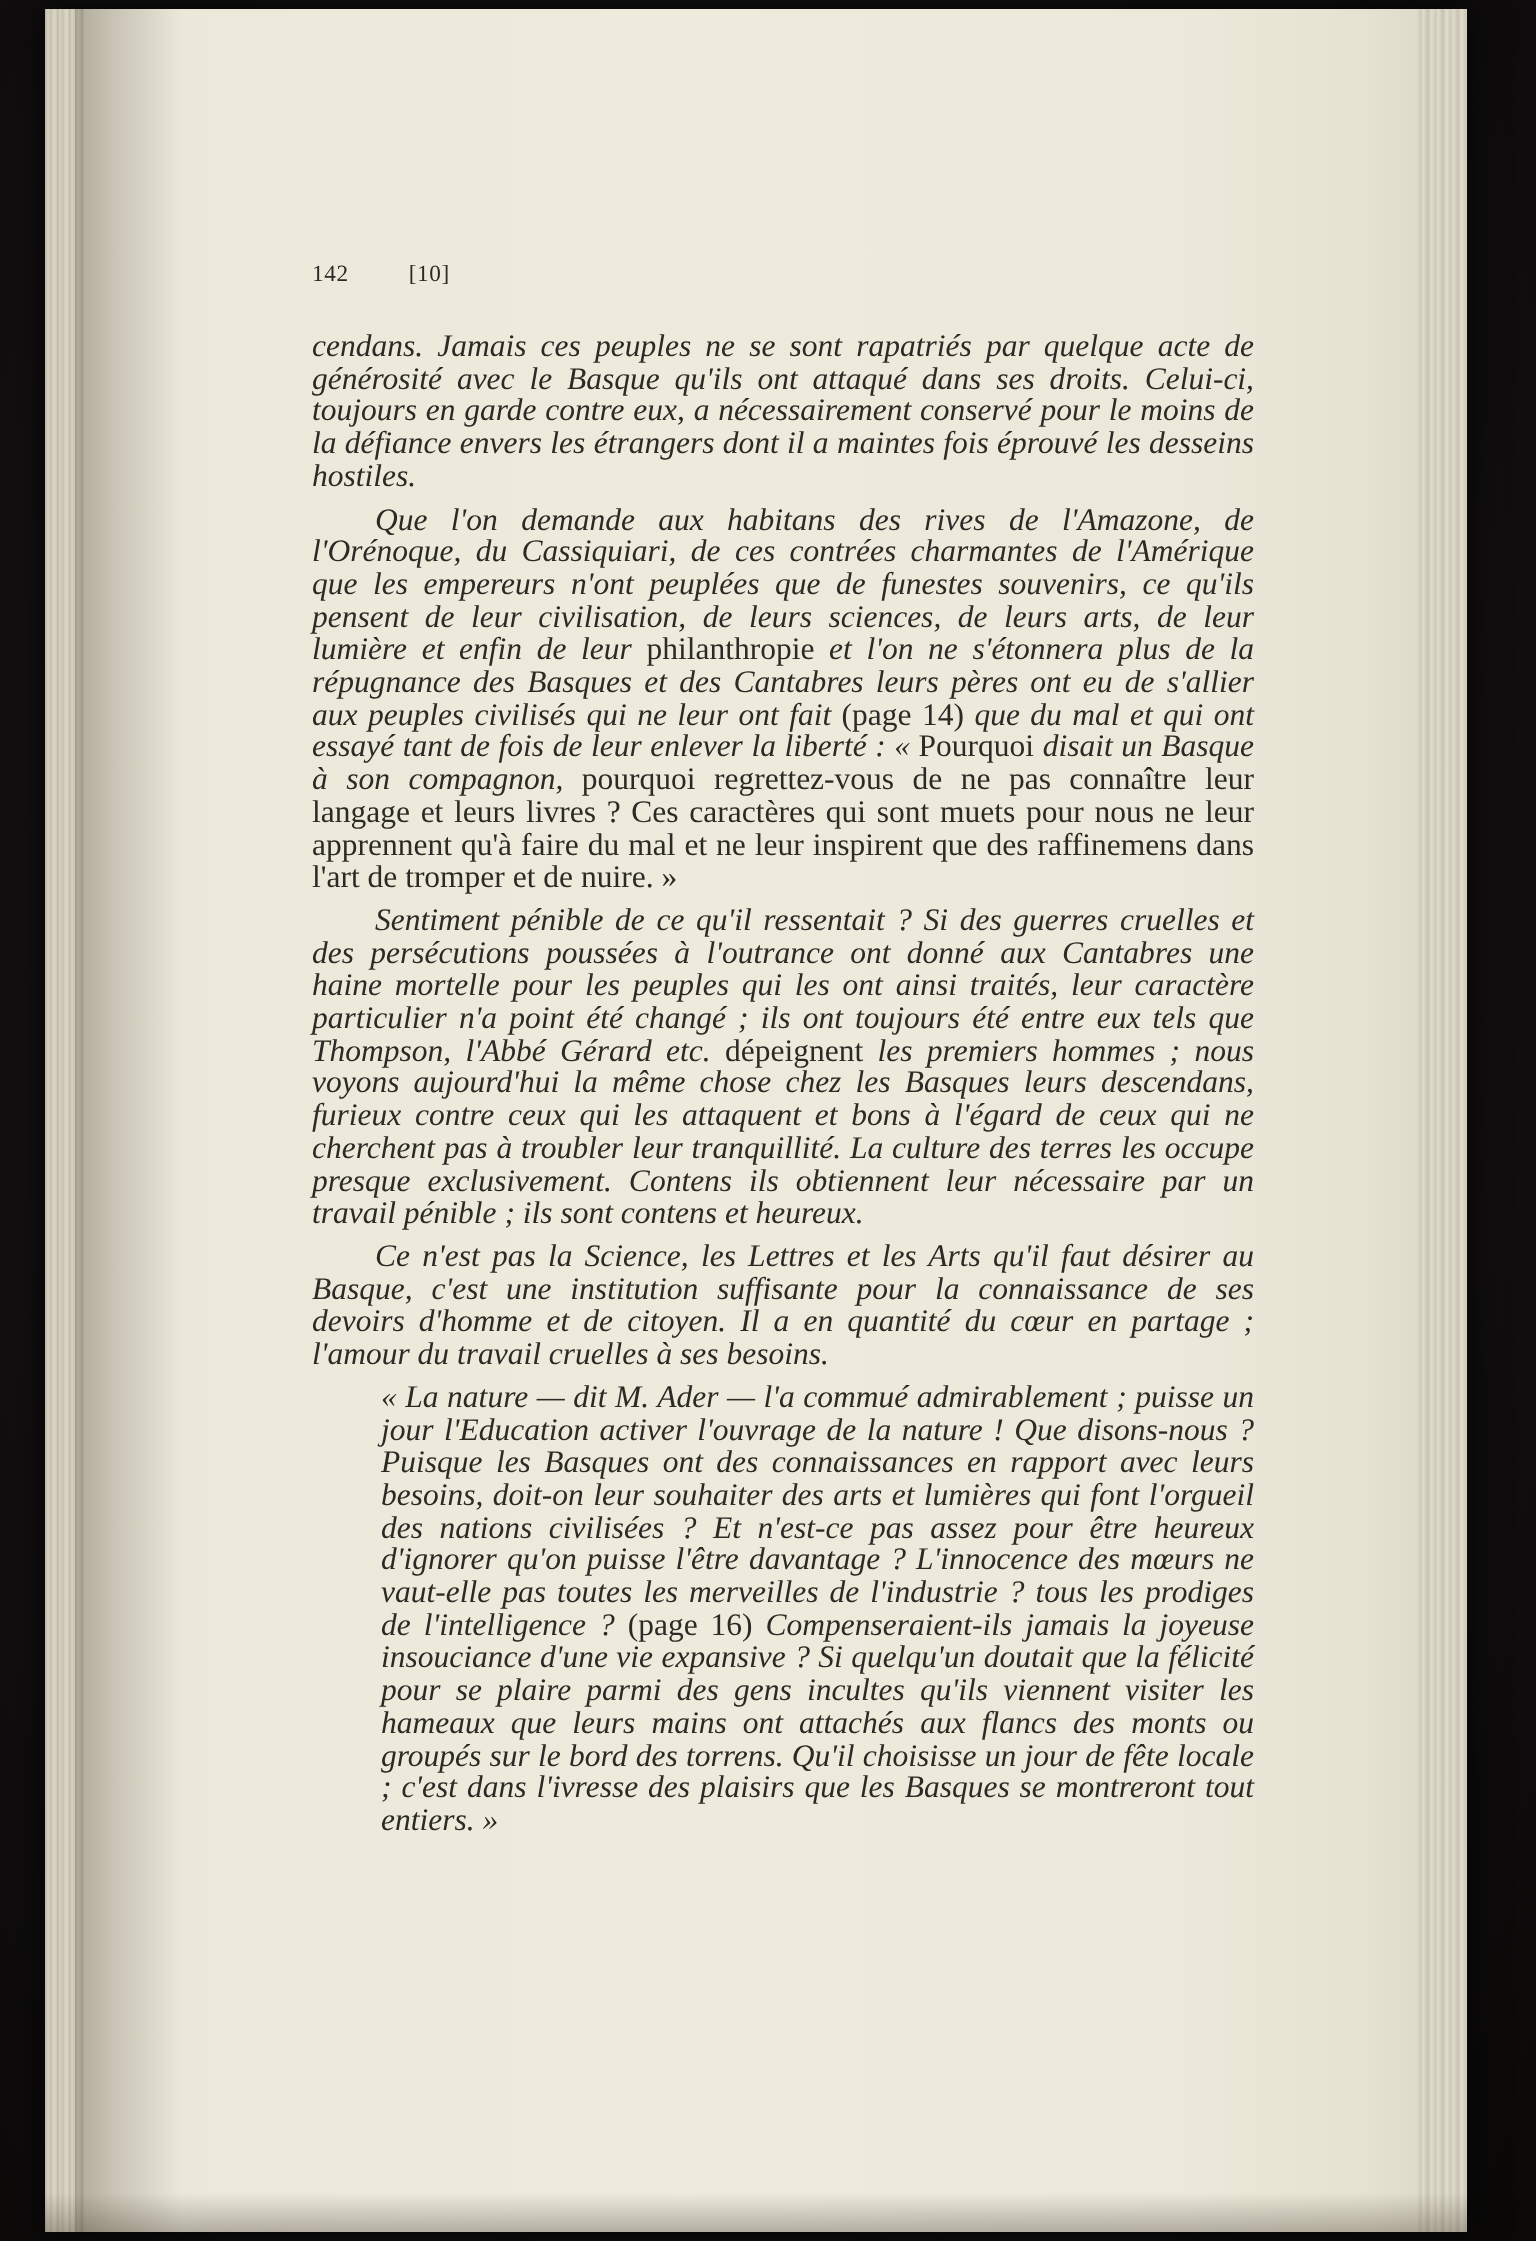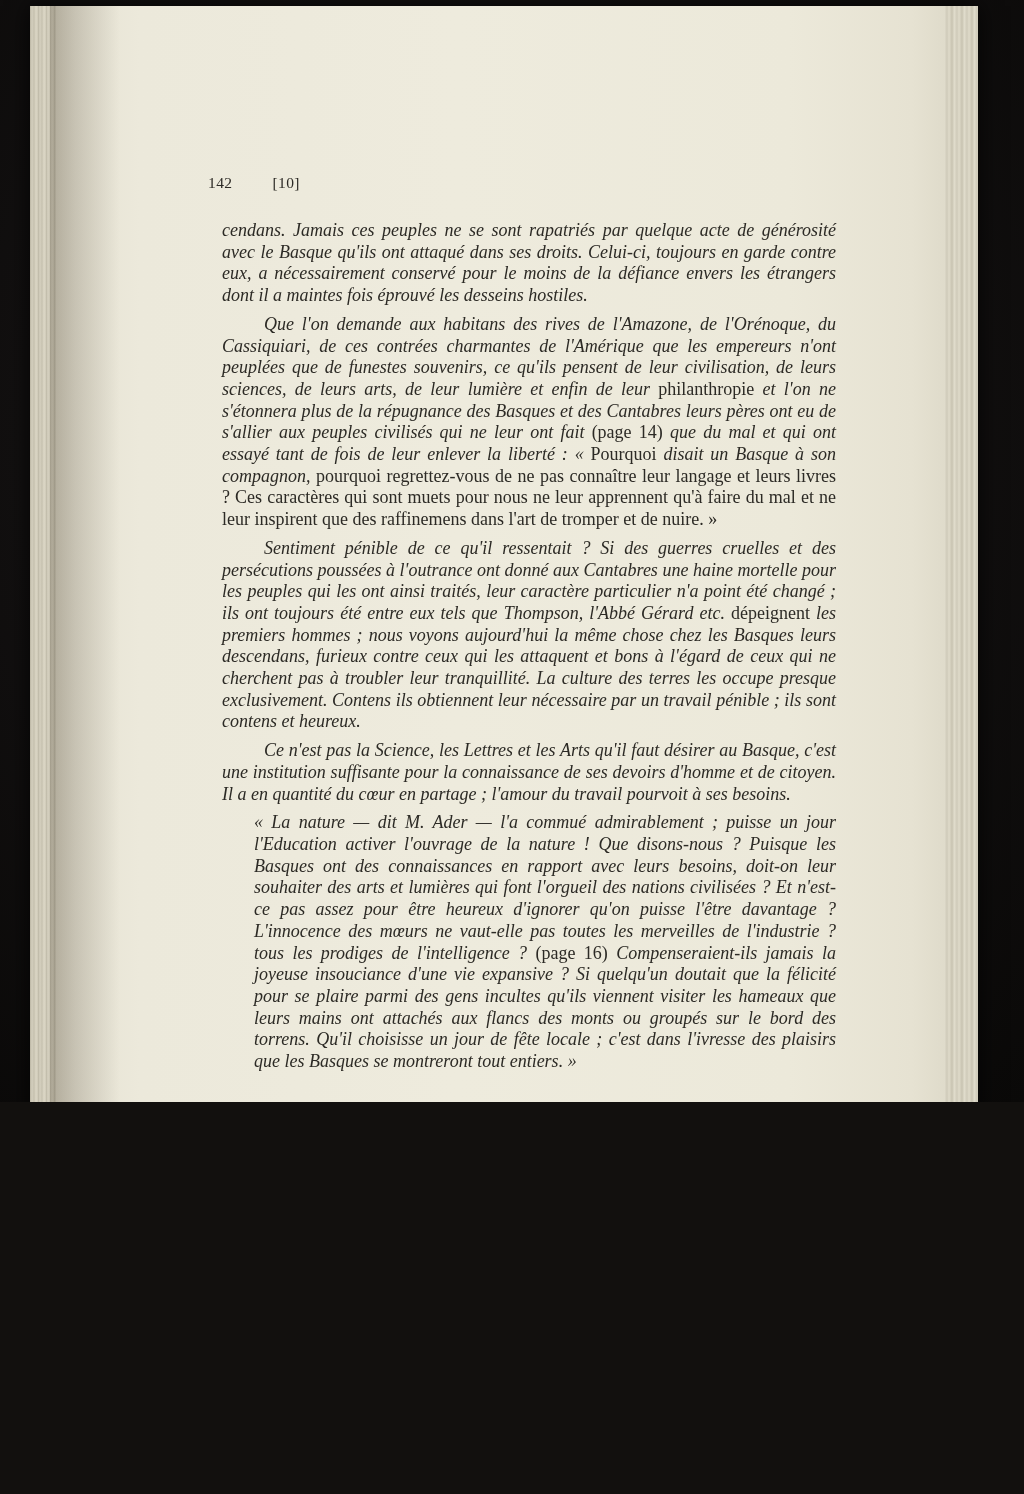--- a/index.html
+++ b/index.html
@@ -4,21 +4,21 @@
 <style>
   html, body { margin: 0; padding: 0; }
   body {
     width: 1024px; height: 1494px;
     background: #12100e;
     font-family: "Liberation Serif", serif;
     overflow: hidden;
   }
   .photo {
     position: relative;
-    width: 1024px; height: 1102px;
+    width: 1024px; height: 1494px;
     background: radial-gradient(ellipse at 45% 40%, #1a1815 0%, #121010 55%, #0a0908 100%);
     overflow: hidden;
   }
   
   .page {
     position: absolute;
     left: 30px; top: 6px;
     width: 948px; height: 1482px;
     background: linear-gradient(90deg,
       #c9c4b2 0px, #ddd8c7 18px, #e7e3d4 45px, #ece9db 110px,
@@ -58,22 +58,22 @@
     align-items: baseline;
     font-size: 15.5px;
     letter-spacing: 0.4px;
     color: #2c2a25;
     margin-bottom: 28px;
   }
   .running-head .pagenum { margin-right: 22px; }
   .running-head .head-title { flex: 1 1 auto; }
   .running-head .bracket { margin-left: 18px; }
   .para {
-    margin: 0 0 7px 14px;
-    font-size: 18px;
+    margin: 0 0 7px 0;
+    font-size: 21px;
     line-height: 21.7px;
     text-align: justify;
     text-justify: inter-word;
   }
   .para.indent { text-indent: 42px; }
   .para.quote { margin-left: 46px; }
   .para .italic { font-style: italic; }
   .para .roman { font-style: normal; }
 </style>
 </head>
@@ -88,18 +88,18 @@
 
     <div class="text-block">
       <div class="running-head">
         <span class="pagenum">142</span>
         <span class="bracket">[10]</span>
       </div>
       <div id="paras">
           <p class="para body"><span class="italic">cendans. Jamais ces peuples ne se sont rapatriés par quelque acte de générosité avec le Basque qu'ils ont attaqué dans ses droits. Celui-ci, toujours en garde contre eux, a nécessairement conservé pour le moins de la défiance envers les étrangers dont il a maintes fois éprouvé les desseins hostiles.</span></p>
           <p class="para body indent"><span class="italic">Que l'on demande aux habitans des rives de l'Amazone, de l'Orénoque, du Cassiquiari, de ces contrées charmantes de l'Amérique que les empereurs n'ont peuplées que de funestes souvenirs, ce qu'ils pensent de leur civilisation, de leurs sciences, de leurs arts, de leur lumière et enfin de leur </span><span class="roman">philanthropie</span><span class="italic"> et l'on ne s'étonnera plus de la répugnance des Basques et des Cantabres leurs pères ont eu de s'allier aux peuples civilisés qui ne leur ont fait </span><span class="roman">(page 14)</span><span class="italic"> que du mal et qui ont essayé tant de fois de leur enlever la liberté : « </span><span class="roman">Pourquoi </span><span class="italic">disait un Basque à son compagnon, </span><span class="roman">pourquoi regrettez-vous de ne pas connaître leur langage et leurs livres ? Ces caractères qui sont muets pour nous ne leur apprennent qu'à faire du mal et ne leur inspirent que des raffinemens dans l'art de tromper et de nuire. »</span></p>
           <p class="para body indent"><span class="italic">Sentiment pénible de ce qu'il ressentait ? Si des guerres cruelles et des persécutions poussées à l'outrance ont donné aux Cantabres une haine mortelle pour les peuples qui les ont ainsi traités, leur caractère particulier n'a point été changé ; ils ont toujours été entre eux tels que Thompson, l'Abbé Gérard etc. </span><span class="roman">dépeignent</span><span class="italic"> les premiers hommes ; nous voyons aujourd'hui la même chose chez les Basques leurs descendans, furieux contre ceux qui les attaquent et bons à l'égard de ceux qui ne cherchent pas à troubler leur tranquillité. La culture des terres les occupe presque exclusivement. Contens ils obtiennent leur nécessaire par un travail pénible ; ils sont contens et heureux.</span></p>
-          <p class="para body indent"><span class="italic">Ce n'est pas la Science, les Lettres et les Arts qu'il faut désirer au Basque, c'est une institution suffisante pour la connaissance de ses devoirs d'homme et de citoyen. Il a en quantité du cœur en partage ; l'amour du travail pourvoit à ses besoins.</span></p>
+          <p class="para body indent"><span class="italic">Ce n'est pas la Science, les Lettres et les Arts qu'il faut désirer au Basque, c'est une institution suffisante pour la connaissance de ses devoirs d'homme et de citoyen. Il a en quantité du cœur en partage ; l'amour du travail cruelles à ses besoins.</span></p>
           <p class="para quote"><span class="italic">« La nature — dit M. Ader — l'a commué admirablement ; puisse un jour l'Education activer l'ouvrage de la nature ! Que disons-nous ? Puisque les Basques ont des connaissances en rapport avec leurs besoins, doit-on leur souhaiter des arts et lumières qui font l'orgueil des nations civilisées ? Et n'est-ce pas assez pour être heureux d'ignorer qu'on puisse l'être davantage ? L'innocence des mœurs ne vaut-elle pas toutes les merveilles de l'industrie ? tous les prodiges de l'intelligence ? </span><span class="roman">(page 16)</span><span class="italic"> Compenseraient-ils jamais la joyeuse insouciance d'une vie expansive ? Si quelqu'un doutait que la félicité pour se plaire parmi des gens incultes qu'ils viennent visiter les hameaux que leurs mains ont attachés aux flancs des monts ou groupés sur le bord des torrens. Qu'il choisisse un jour de fête locale ; c'est dans l'ivresse des plaisirs que les Basques se montreront tout entiers. »</span></p>
         </div>
     </div>
   </div>
 </div>
 
 </body></html>

